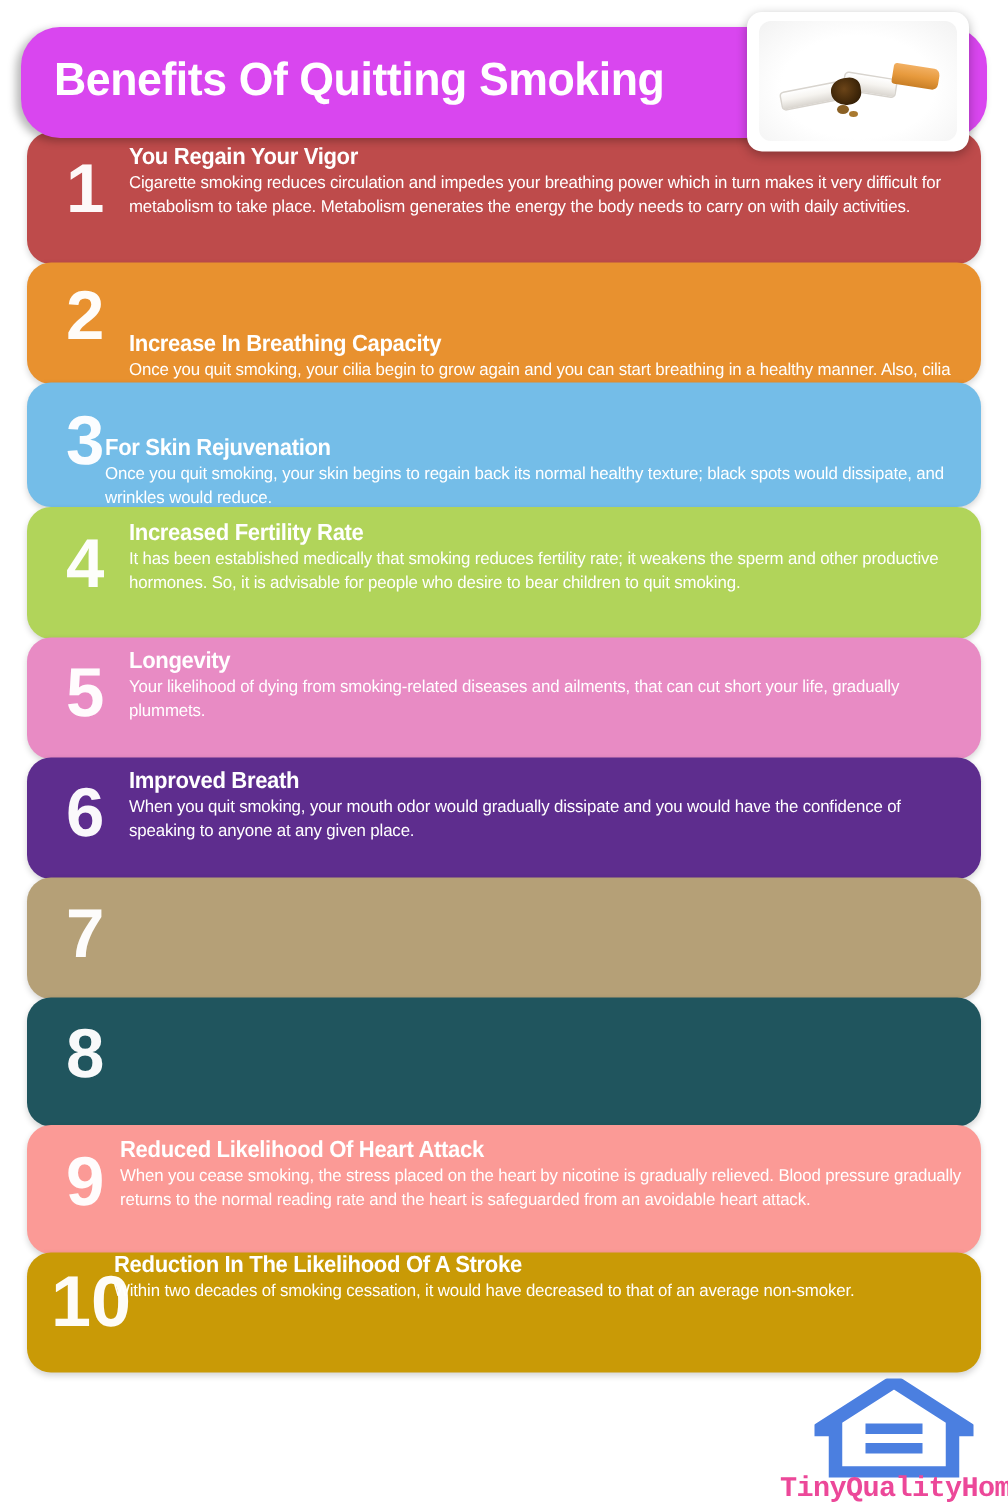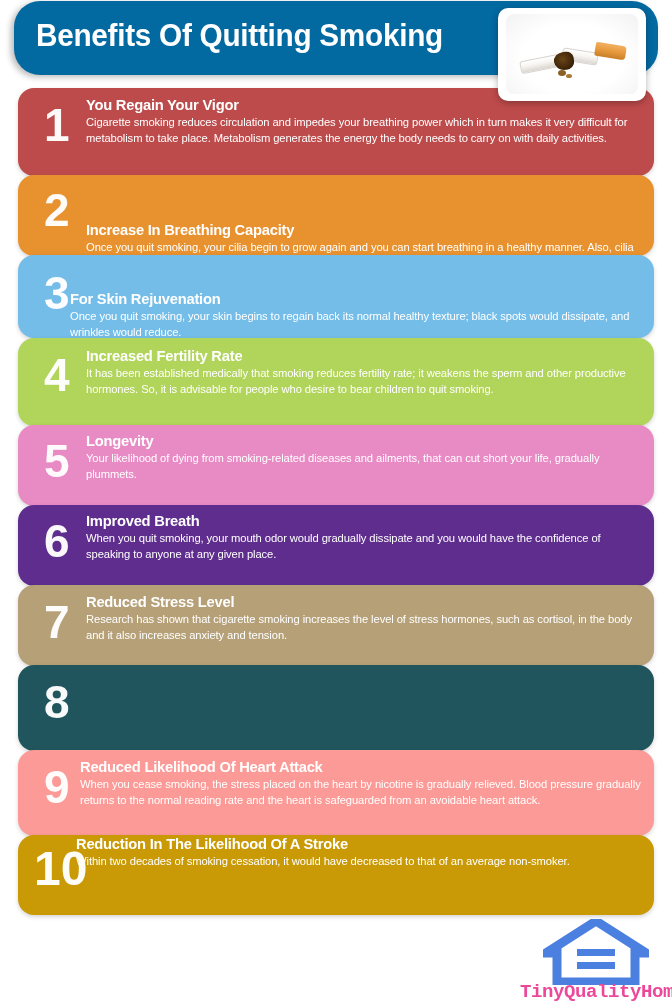--- a/index.html
+++ b/index.html
@@ -16,24 +16,24 @@
     position: relative;
     width: 672px;
     height: 1008px;
     background: #ffffff;
   }
 
   
   .header-bar {
     position: absolute;
     left: 14px;
-    top: 1px;
+    top: 18px;
     width: 644px;
     height: 74px;
-    background: #0369a1;
+    background: #d946ef;
     border-radius: 26px 26px 26px 26px;
     box-shadow: -3px 2px 6px rgba(0,0,0,0.28);
     z-index: 3;
   }
 
   .header-title {
     position: absolute;
     left: 22px;
     top: 17px;
     font-size: 31px;
@@ -267,24 +267,20 @@
       </div>
       <div class="band" style="top: 505px; height: 81px; background: rgb(94, 45, 142);">
         <div class="band-number" style="left: 26px; top: 13px; font-size: 46px;">6</div>
         <div class="band-body" style="left: 68px; top: 7px; width: 566px;">
           <div class="band-heading">Improved Breath</div>
           <div class="band-text">When you quit smoking, your mouth odor would gradually dissipate and you would have the confidence of speaking to anyone at any given place.</div>
         </div>
       </div>
       <div class="band" style="top: 585px; height: 81px; background: rgb(181, 160, 119);">
         <div class="band-number" style="left: 26px; top: 14px; font-size: 46px;">7</div>
-        <div class="band-body" style="left: 68px; top: 8px; width: 566px;">
-          <div class="band-heading">Reduced Stress Level</div>
-          <div class="band-text">Research has shown that cigarette smoking increases the level of stress hormones, such as cortisol, in the body and it also increases anxiety and tension.</div>
-        </div>
       </div>
       <div class="band" style="top: 665px; height: 86px; background: rgb(32, 85, 94);">
         <div class="band-number" style="left: 26px; top: 14px; font-size: 46px;">8</div>
       </div>
       <div class="band" style="top: 750px; height: 86px; background: rgb(251, 154, 150);">
         <div class="band-number" style="left: 26px; top: 14px; font-size: 46px;">9</div>
         <div class="band-body" style="left: 62px; top: 8px; width: 578px;">
           <div class="band-heading">Reduced Likelihood Of Heart Attack</div>
           <div class="band-text">When you cease smoking, the stress placed on the heart by nicotine is gradually relieved. Blood pressure gradually returns to the normal reading rate and the heart is safeguarded from an avoidable heart attack.</div>
         </div>

